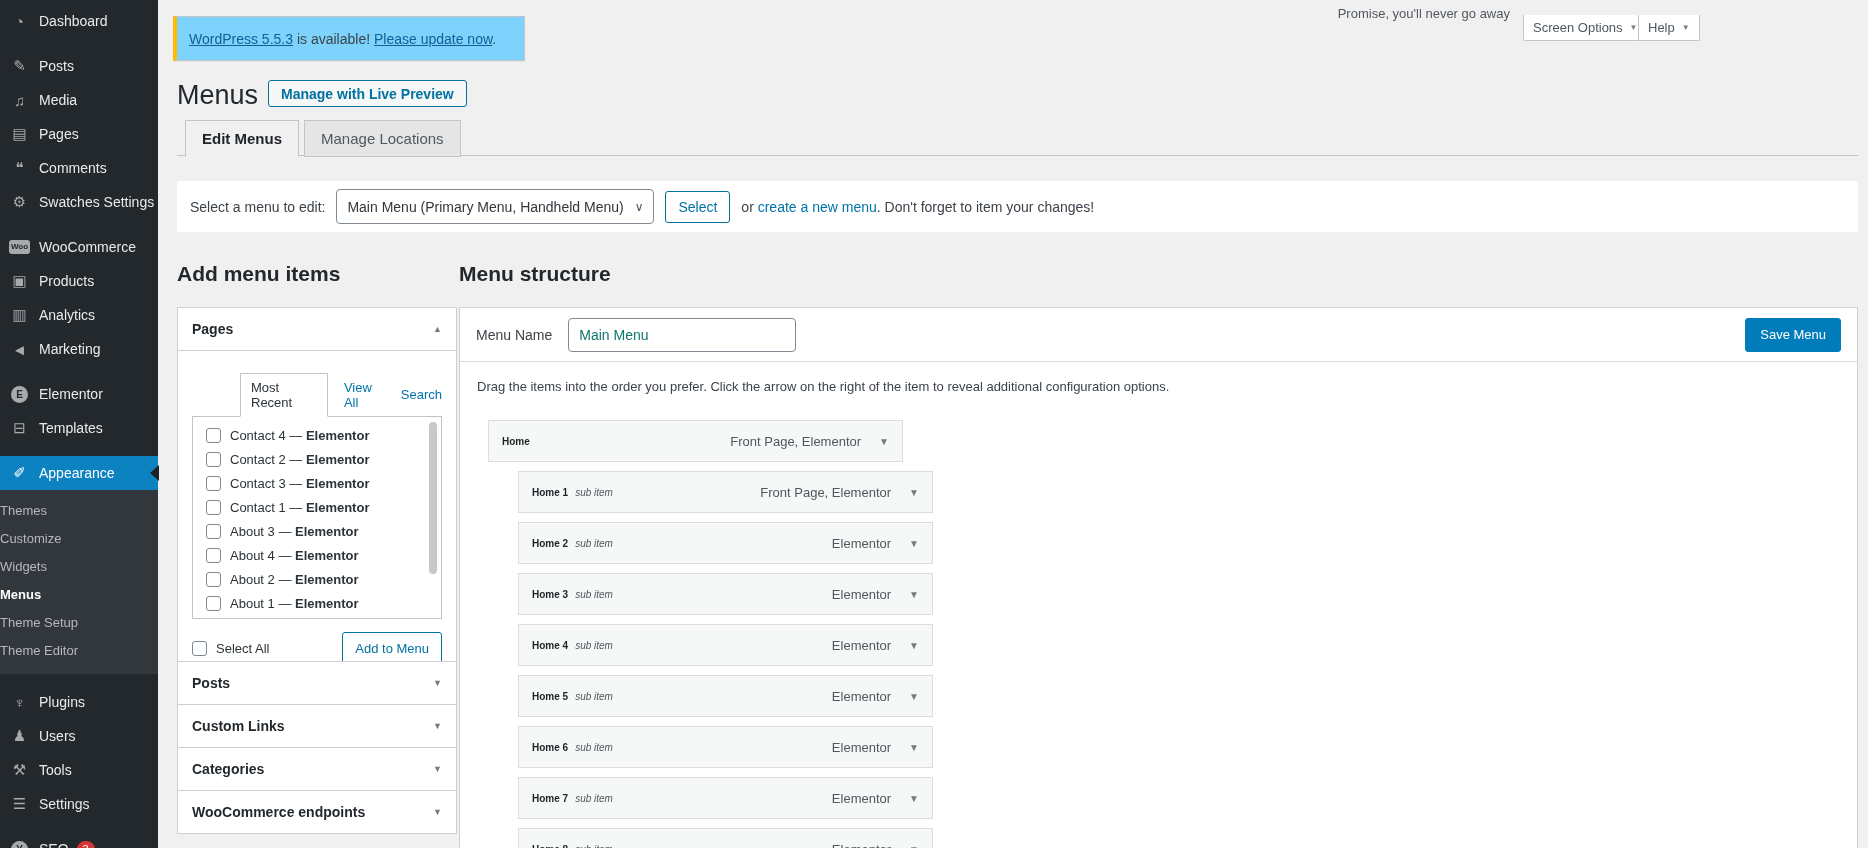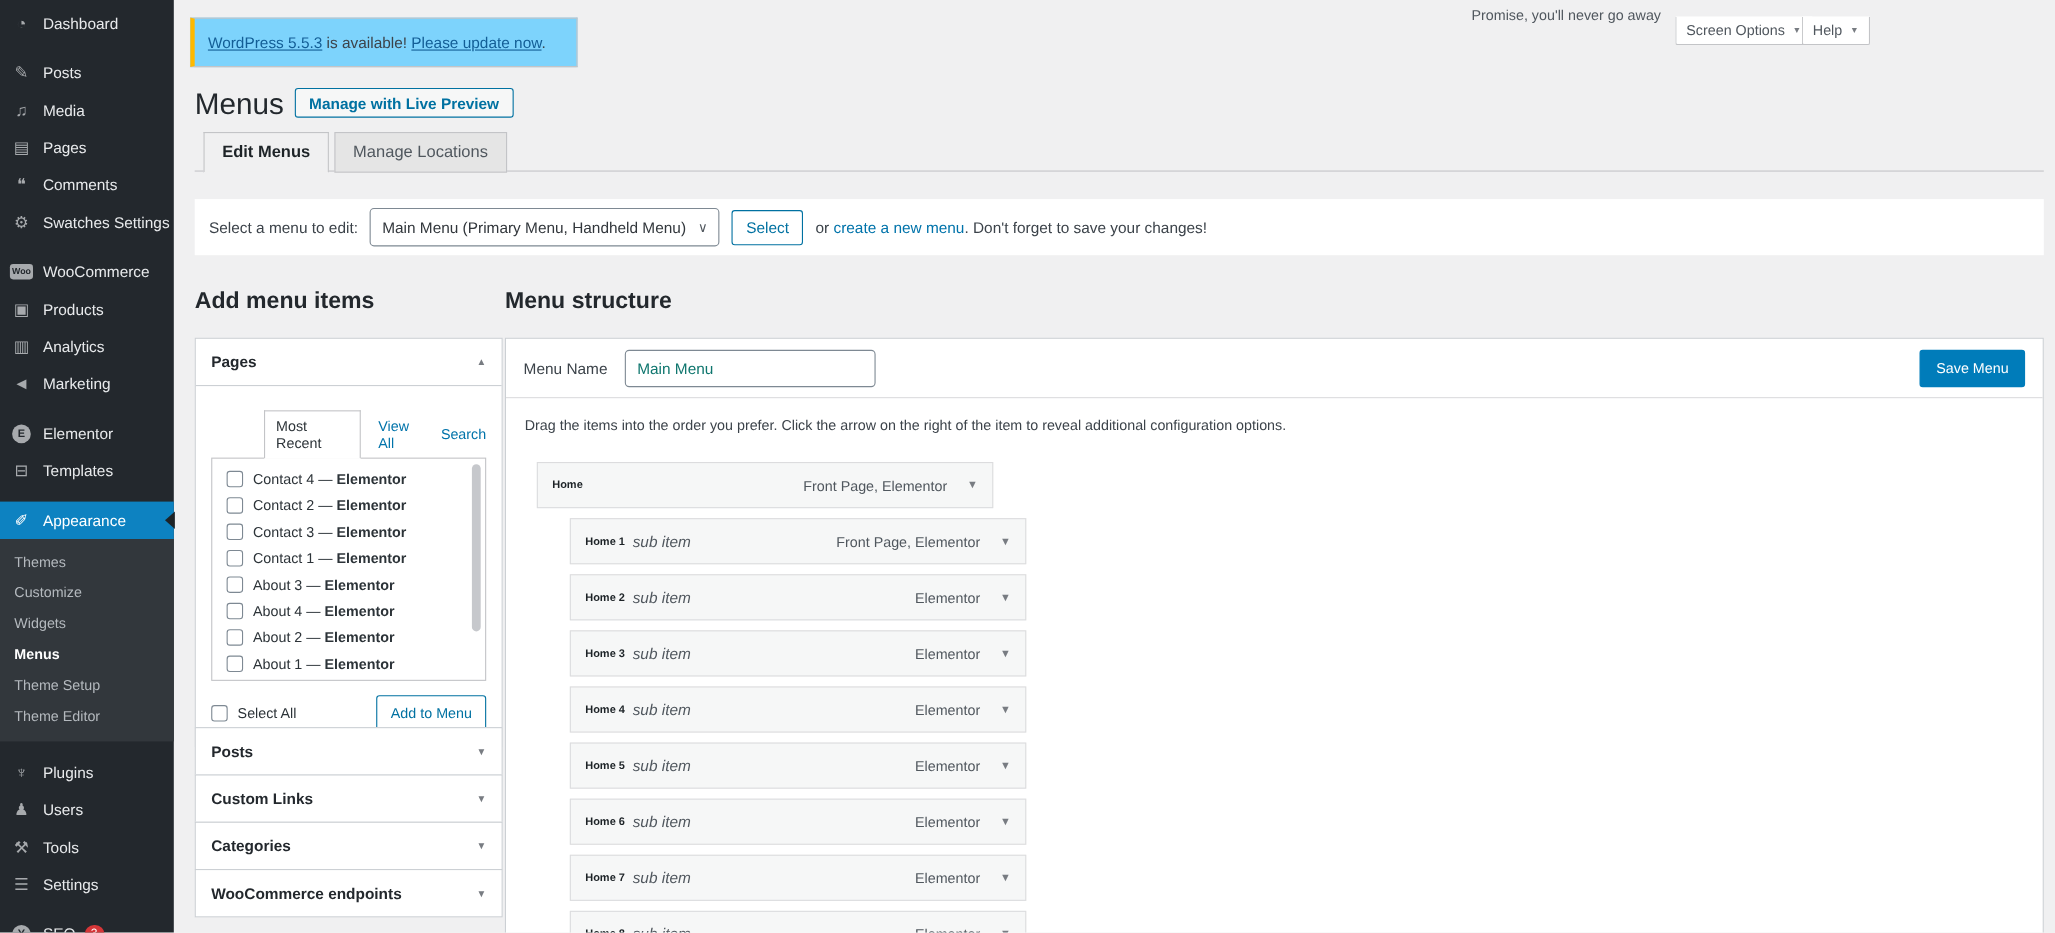--- a/index.html
+++ b/index.html
@@ -17,21 +17,21 @@
   .sb-item.active .ic { color:#fff; }
   .sb-item.active::after { content:""; position:absolute; right:-1px; top:50%; transform:translateY(-50%);
        border:8px solid transparent; border-right:9px solid #1d2327; }
   .ic-woo { background:#a7aaad; color:#23282d; font-weight:700; font-size:8px; border-radius:3px;
        width:21px; height:14px; line-height:14px; text-align:center; flex:none; margin-right:9px; }
   .ic-circle { background:#a7aaad; color:#23282d; font-weight:700; font-size:10px; border-radius:50%;
        width:17px; height:17px; line-height:17px; text-align:center; flex:none; margin-right:11px; margin-left:2px; }
   .sb-count { background:#d63638; color:#fff; border-radius:9px; font-size:11px; min-width:18px; height:17px;
        line-height:17px; text-align:center; padding:0 5px; margin-left:8px; }
   .sb-sub { background:#32373c; padding:7px 0 9px; }
-  .sb-subitem { height:28px; line-height:28px; padding-left:13px; color:#b4b9be; font-size:13px; cursor:pointer; }
+  .sb-subitem { height:28px; line-height:28px; color:#b4b9be; font-size:13px; cursor:pointer; }
   .sb-subitem.current { color:#fff; font-weight:700; }
 
   
   .promise { position:absolute; top:6px; right:358px; font-size:13px; color:#50575e; }
   .meta-tab { position:absolute; top:0; height:26px; background:#fff; border:1px solid #c3c4c7; border-top:none;
        border-radius:0 0 2px 2px; display:flex; align-items:center; gap:7px; padding:0 9px; font-size:13px;
        color:#50575e; cursor:pointer;margin-top:15px; }
   .meta-tab .chev { font-size:8px; color:#787c82; }
   #screen-options-tab { left:1523px; }
   #help-tab { left:1638px; }
@@ -105,21 +105,21 @@
   .name-input { margin-left:16px; width:228px; height:34px; border:1px solid #7e8993; border-radius:4px;
        padding:0 10px; font-size:14px; color:#0f766e; font-family:inherit; }
   .btn-primary { margin-left:auto; height:34px; padding:0 14px; background:#007cba; border:1px solid #007cba;
        border-radius:3px; color:#fff; font-size:13px; cursor:pointer; font-family:inherit; }
   .st-body { padding:13px 16px; }
   .st-instruction { font-size:13px; color:#3c434a; margin:4px 0 26px 1px; }
   .mi { width:415px; height:42px; background:#f6f7f7; border:1px solid #dcdcde; display:flex; align-items:center;
        padding:0 13px; margin:0 0 9px 12px; cursor:move; }
   .mi.sub { margin-left:42px; }
   .mi-title { font-weight:600; font-size:10px; color:#1d2327; white-space:nowrap; }
-  .mi-subl { font-style:italic; color:#50575e; margin-left:7px; font-size:14px; }
+  .mi-subl { font-style:italic; color:#50575e; margin-left:7px; font-size:10px; }
   .mi-cap { margin-left:auto; color:#50575e; font-size:13px; white-space:nowrap; }
   .mi-arrow { margin-left:18px; color:#787c82; font-size:10px; cursor:pointer; }
 </style>
 </head>
 <body>
 
 <div id="app">
 
   <aside class="sidebar" id="sidebar">
       <div class="sb-item">
@@ -224,21 +224,21 @@
 
   <div class="nav-tabs" id="nav-tabs"><span class="nav-tab active">Edit Menus</span><span class="nav-tab">Manage Locations</span></div>
 
   <div class="manage-menus">
     <span>Select a menu to edit:</span>
     <div class="menu-select">
       <span>Main Menu (Primary Menu, Handheld Menu)</span>
       <span class="chev">∨</span>
     </div>
     <span class="btn-secondary">Select</span>
-    <span class="after-select"><span>or </span><a>create a new menu</a><span>. Don't forget to save your changes!</span></span>
+    <span class="after-select"><span>or </span><a>create a new menu</a><span>. Don't forget to item your changes!</span></span>
   </div>
 
   <h2 class="h2" id="add-heading">Add menu items</h2>
   <h2 class="h2" id="structure-heading">Menu structure</h2>
 
   <div class="postbox">
     <div class="pb-head">
       <span class="pb-title">Pages</span>
       <span class="toggle">▲</span>
     </div>

